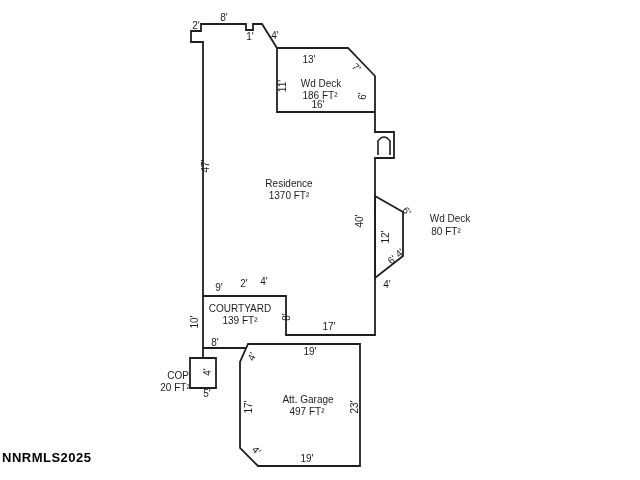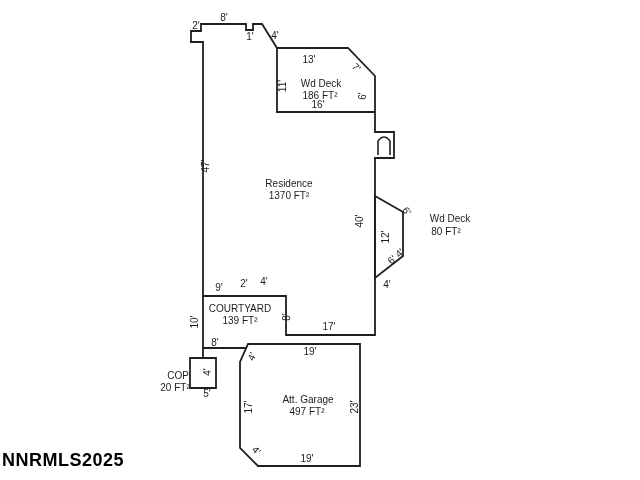--- a/index.html
+++ b/index.html
@@ -10,21 +10,21 @@
   svg{position:absolute;left:0;top:0;}
   .outline{fill:none;stroke:#1f1f1f;stroke-width:1.8;stroke-linejoin:miter;}
   .thin{fill:none;stroke:#1f1f1f;stroke-width:1.6;}
   .dim,.room{
     font-family:"Liberation Sans",sans-serif;
     font-size:10px;fill:#1c1c1c;text-anchor:middle;
   }
   .watermark{
     position:absolute;left:2px;top:450px;
     font-family:"Liberation Sans",sans-serif;
-    font-size:18px;font-weight:700;color:#000;letter-spacing:0.5px;
+    font-size:13px;font-weight:700;color:#000;letter-spacing:0.5px;
   }
 </style>
 </head>
 <body>
 
 <div class="stage">
   <svg width="640" height="480" viewBox="0 0 640 480">
 
     <path class="outline" d="M 203 296 L 203 42 L 191 42 L 191 31 L 201 31 L 201 24 L 246 24 L 246 30 L 253 30 L 253 24 L 262 24
          L 277 48 L 348 48 L 375 76 L 375 112 L 375 132 L 394 132 L 394 158 L 375 158 L 375 335

